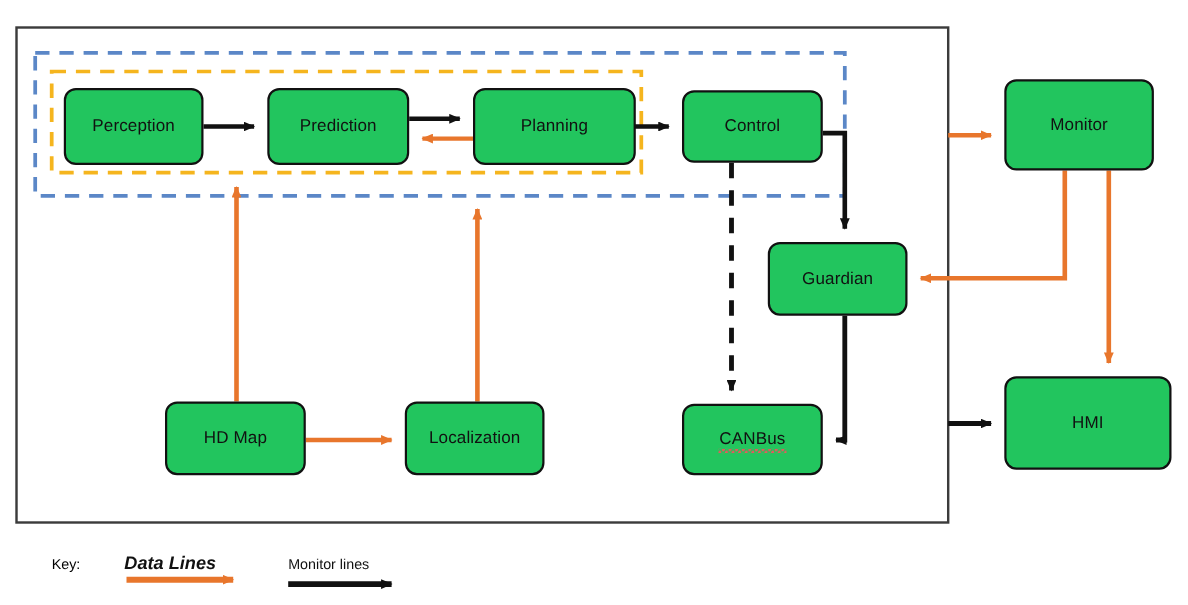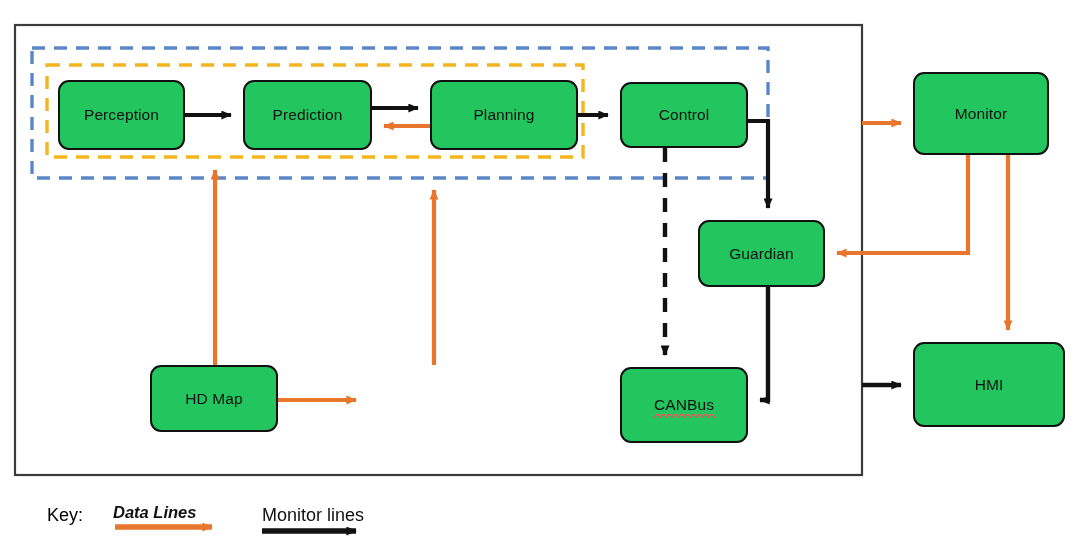--- a/index.html
+++ b/index.html
@@ -10,21 +10,21 @@
   .node{position:absolute;border:2.6px solid #111;border-radius:11px;background:#22c55e;
         display:flex;align-items:center;justify-content:center;box-sizing:border-box;}
   .node span{font-size:15.5px;letter-spacing:.1px;line-height:1;color:#111;}
   .spell{position:relative;}
   .spell::after{content:"";position:absolute;left:-1px;right:-1px;bottom:-5px;height:4px;
     background-image:
       radial-gradient(circle at 1.5px 3.2px, #e25c5c 1.25px, rgba(0,0,0,0) 1.6px),
       radial-gradient(circle at 4.5px 0.8px, #e25c5c 1.25px, rgba(0,0,0,0) 1.6px);
     background-size:6px 4px;background-repeat:repeat-x;}
   .key-row{position:absolute;}
-  .key-label{font-size:18px;}
+  .key-label{font-size:13px;}
   .key-bold{font-size:16.5px;font-weight:bold;}
 </style>
 </head>
 <body>
 
 <div id="stage">
 
   <svg id="svg" viewBox="0 0 1080 550">
     <defs>
       <marker id="ar-black" markerWidth="11" markerHeight="9" refX="9.6" refY="4.5" orient="auto" markerUnits="userSpaceOnUse">
@@ -77,21 +77,24 @@
   </div>
   <div class="node" style="left:698px;top:220px;width:127px;height:67px;">
     <span>Guardian</span>
   </div>
   <div class="node" style="left:913px;top:342px;width:152px;height:85px;">
     <span>HMI</span>
   </div>
   <div class="node" style="left:150px;top:365px;width:128px;height:67px;">
     <span>HD Map</span>
   </div>
-  <div class="node" style="left:620px;top:367px;width:128px;height:76px;">
+  <div class="node" style="left:368px;top:365px;width:127px;height:67px;">
+    <span>Localization</span>
+  </div>
+  <div class="node" style="left:620px;top:367px;width:128px;height:65px;">
     <span class="spell">CANBus</span>
   </div>
 
   <div class="key-row key-label" style="left:47px;top:505px;">Key:</div>
   <div class="key-row key-bold" style="left:113px;top:503px;color:#111;font-style:italic;">Data Lines</div>
   <div class="key-row key-label" style="left:262px;top:505px;color:#111;">Monitor lines</div>
 
 </div>
 
 </body></html>

